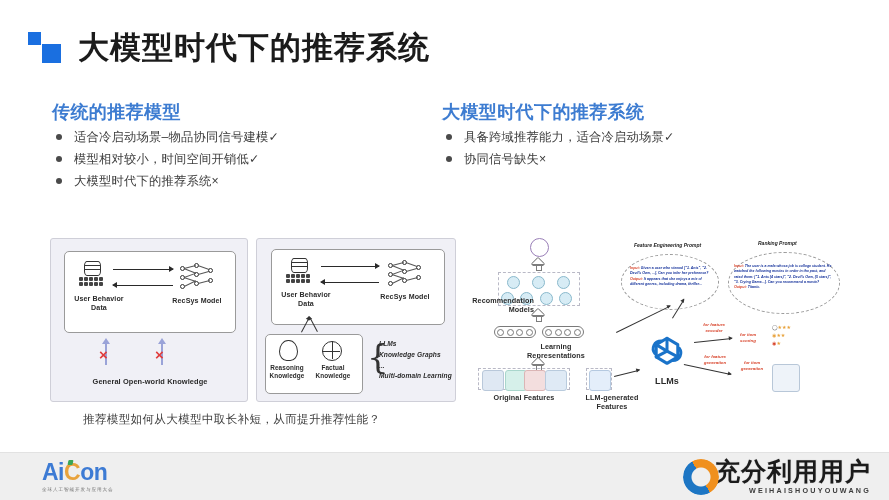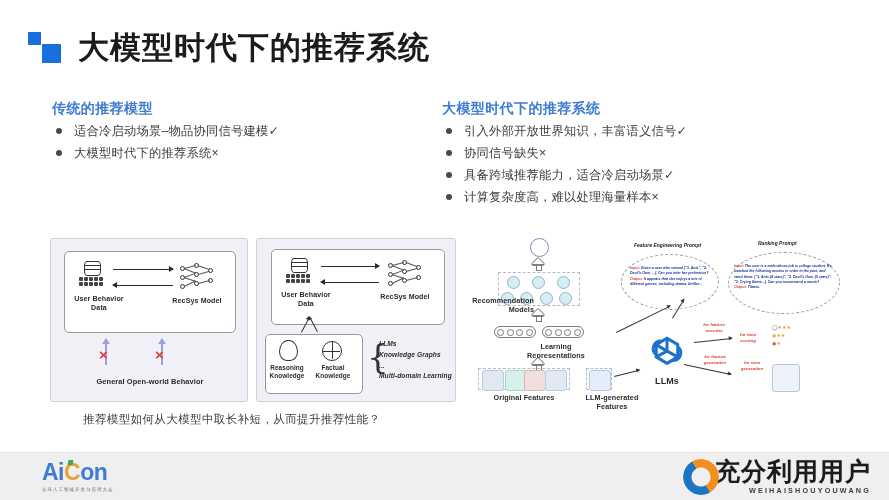--- a/index.html
+++ b/index.html
@@ -19,21 +19,21 @@
   .slide-title{
     font-size:31px;font-weight:bold;color:#1b1b1b;letter-spacing:1px;
     white-space:nowrap;line-height:1;
   }
 
   
   .cols{position:absolute;left:52px;top:100px;width:800px;display:flex;}
   .col{width:390px;}
   .col.right{margin-left:0;width:410px;}
   .col-head{
-    font-size:14px;font-weight:bold;color:#3d7cd1;margin:0 0 6px 0;
+    font-size:18px;font-weight:bold;color:#3d7cd1;margin:0 0 6px 0;
     letter-spacing:.4px;
   }
   .bul{list-style:none;margin:0;padding:0;}
   .bul li{
     position:relative;padding-left:22px;margin:0 0 6.5px 0;
     font-size:12.3px;color:#3c3c3c;line-height:1.25;letter-spacing:.2px;
     white-space:nowrap;
   }
   .bul li .dot{
     position:absolute;left:4px;top:4px;width:6px;height:6px;border-radius:50%;
@@ -160,31 +160,30 @@
     </div>
     <div class="slide-title">大模型时代下的推荐系统</div>
   </div>
 
   <div class="cols">
 
     <div class="col">
       <div class="col-head">传统的推荐模型</div>
       <ul class="bul">
         <li><span class="dot"></span><span>适合冷启动场景–物品协同信号建模✓</span></li>
+        <li><span class="dot"></span><span>模型相对较小，时间空间开销低✓</span></li>
         <li><span class="dot"></span><span>大模型时代下的推荐系统×</span></li>
       </ul>
     </div>
 
     <div class="col right">
       <div class="col-head">大模型时代下的推荐系统</div>
       <ul class="bul">
-        <li><span class="dot"></span><span>引入外部开放世界知识，丰富语义信号✓</span></li>
+        <li><span class="dot"></span><span>具备跨域推荐能力，适合冷启动场景✓</span></li>
         <li><span class="dot"></span><span>协同信号缺失×</span></li>
-        <li><span class="dot"></span><span>具备跨域推荐能力，适合冷启动场景✓</span></li>
-        <li><span class="dot"></span><span>计算复杂度高，难以处理海量样本×</span></li>
       </ul>
     </div>
   </div>
 
   <div class="figures">
 
     <div class="panel p1">
       <div class="innerbox" style="left:13px;top:12px;width:172px;height:82px;"></div>
 
       <div class="db" style="left:33px;top:22px;">
@@ -230,21 +229,21 @@
       <div class="lbl" style="left:112px;top:58px;width:68px;">RecSys Model</div>
 
       <div class="arrow" style="left:62px;top:30px;width:60px;"></div>
       <div class="arrow rev" style="left:62px;top:46px;width:60px;"></div>
 
       <div class="uparrow" style="left:54px;top:104px;height:22px;"></div>
       <div class="uparrow" style="left:110px;top:104px;height:22px;"></div>
       <div class="xmark" style="left:48px;top:108px;">×</div>
       <div class="xmark" style="left:104px;top:108px;">×</div>
 
-      <div class="lbl" style="left:6px;top:138px;width:186px;font-size:7.4px;">General Open-world Behavior</div>
+      <div class="lbl" style="left:6px;top:138px;width:186px;font-size:7.4px;">General Open-world Knowledge</div>
     </div>
 
     <div class="panel p2">
       <div class="innerbox" style="left:14px;top:10px;width:174px;height:76px;"></div>
 
       <div class="db" style="left:34px;top:19px;">
         <div class="cyl">
             <i></i>
             <i></i>
           </div>

